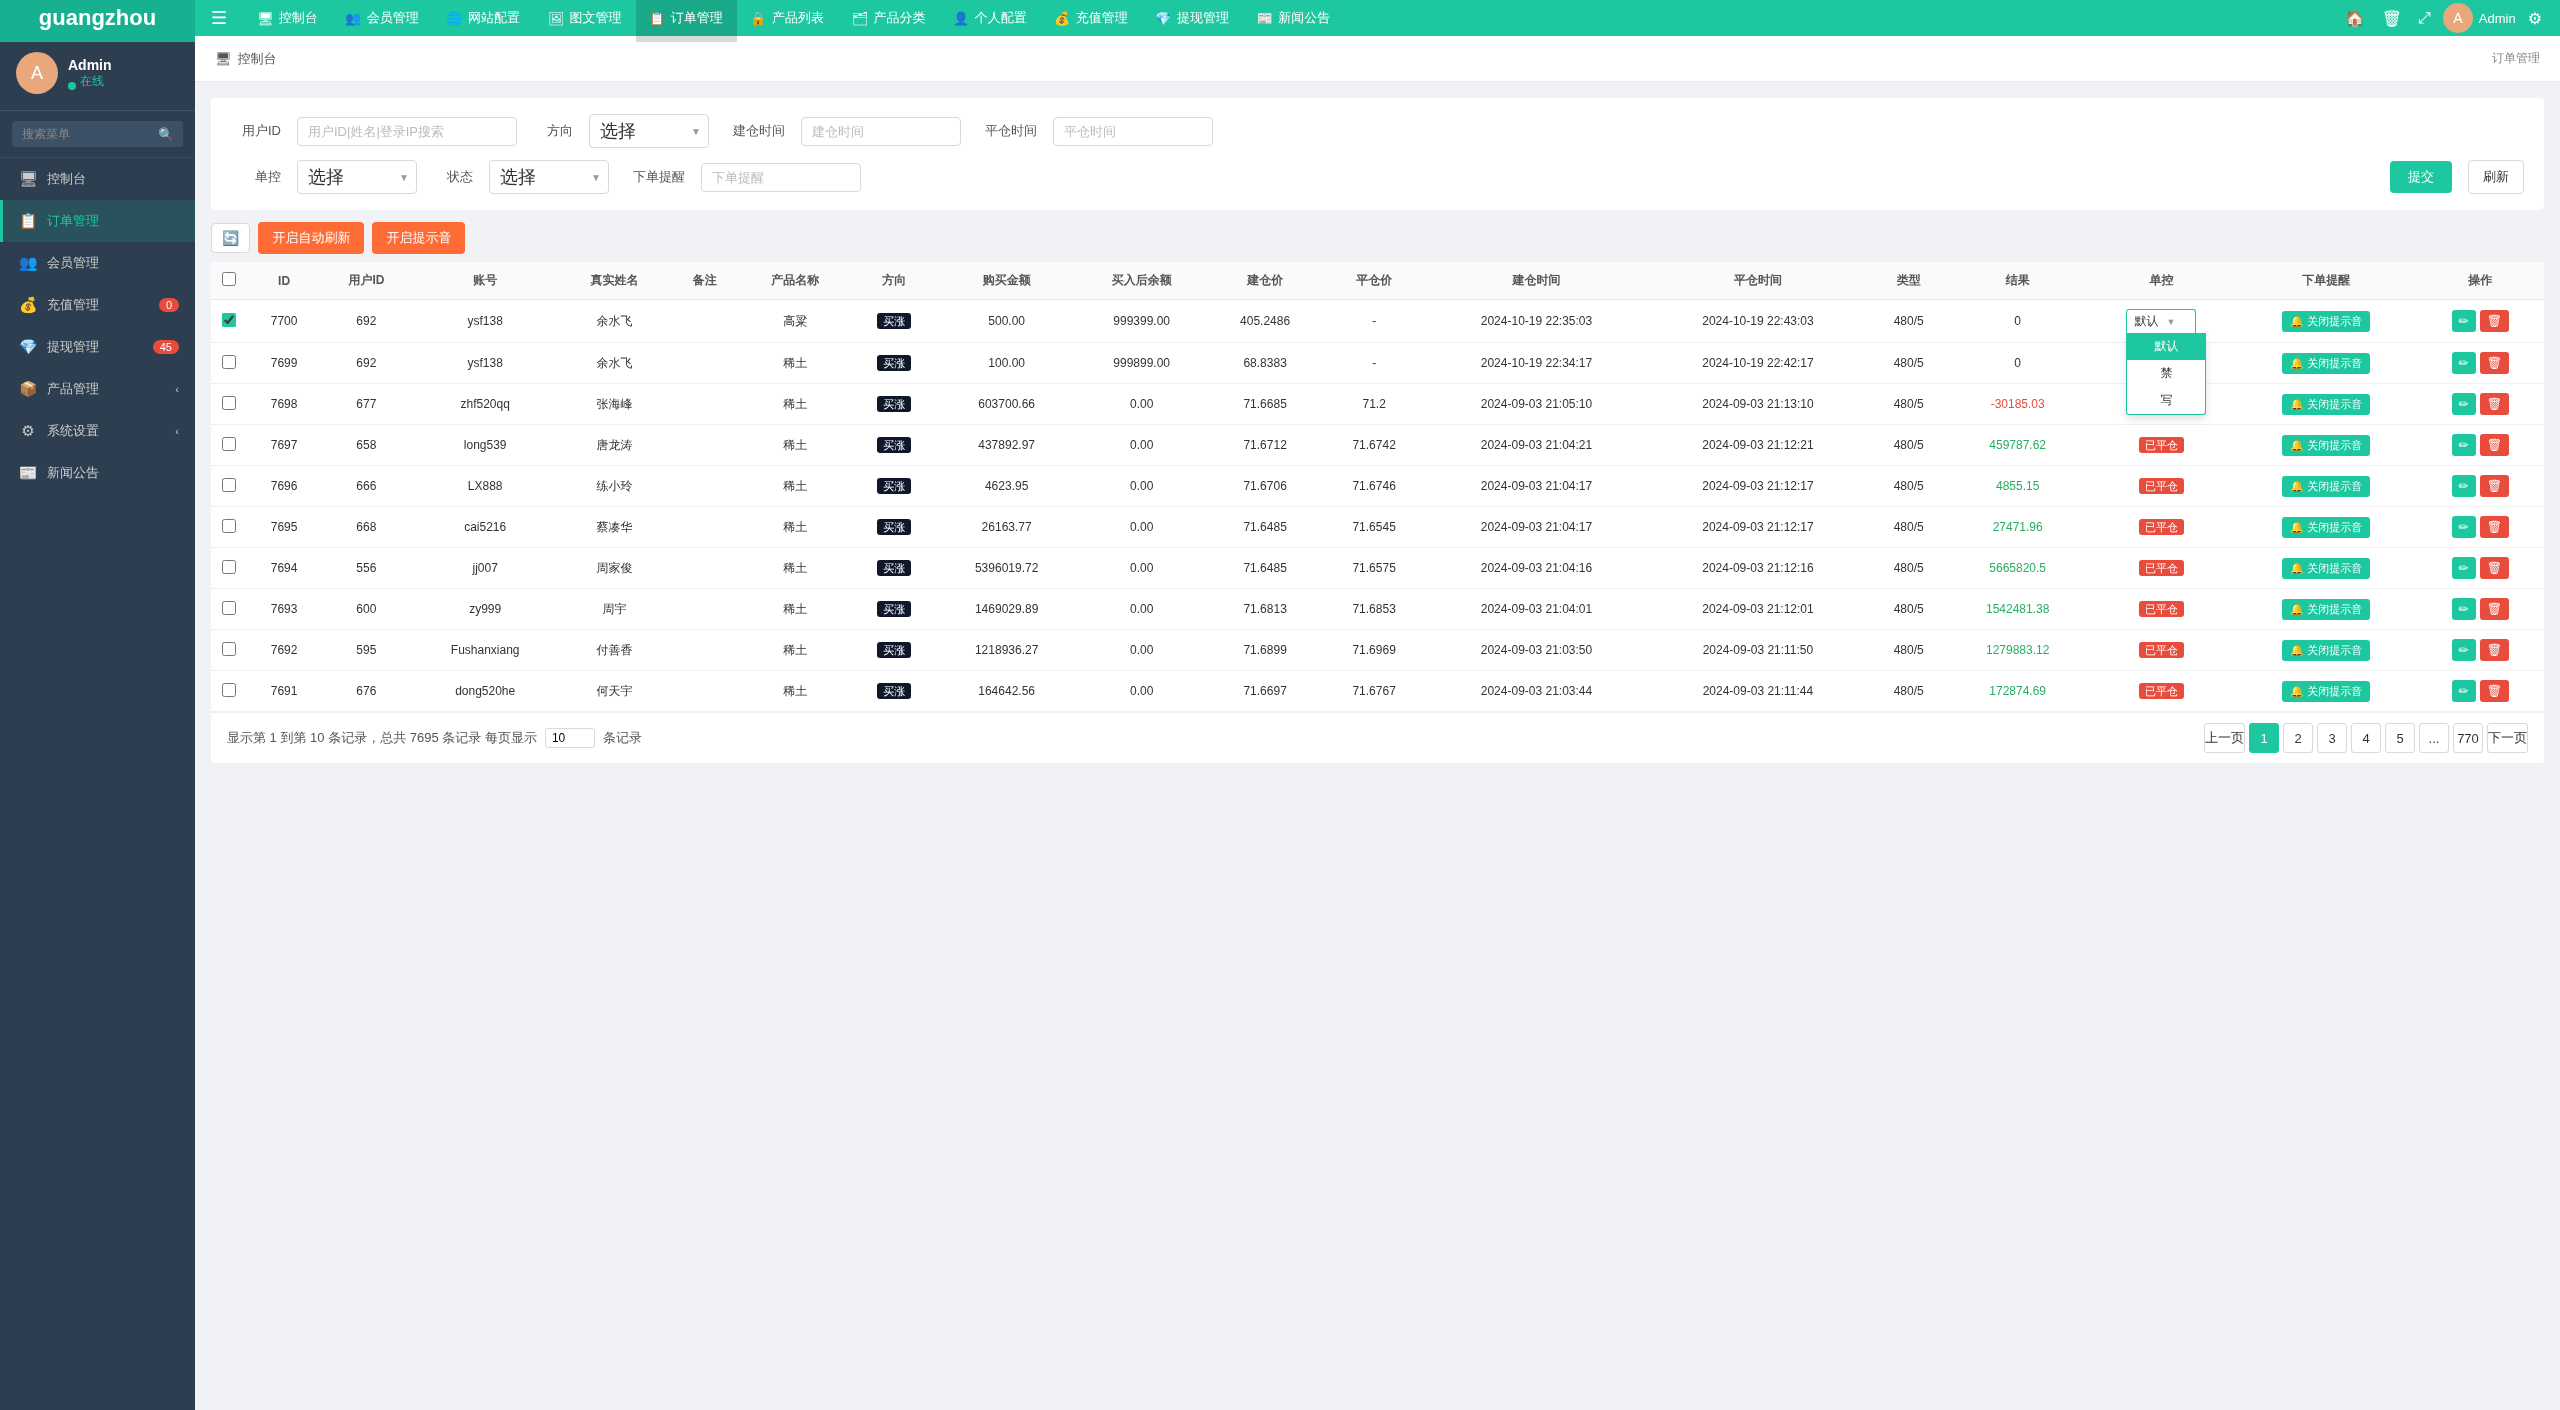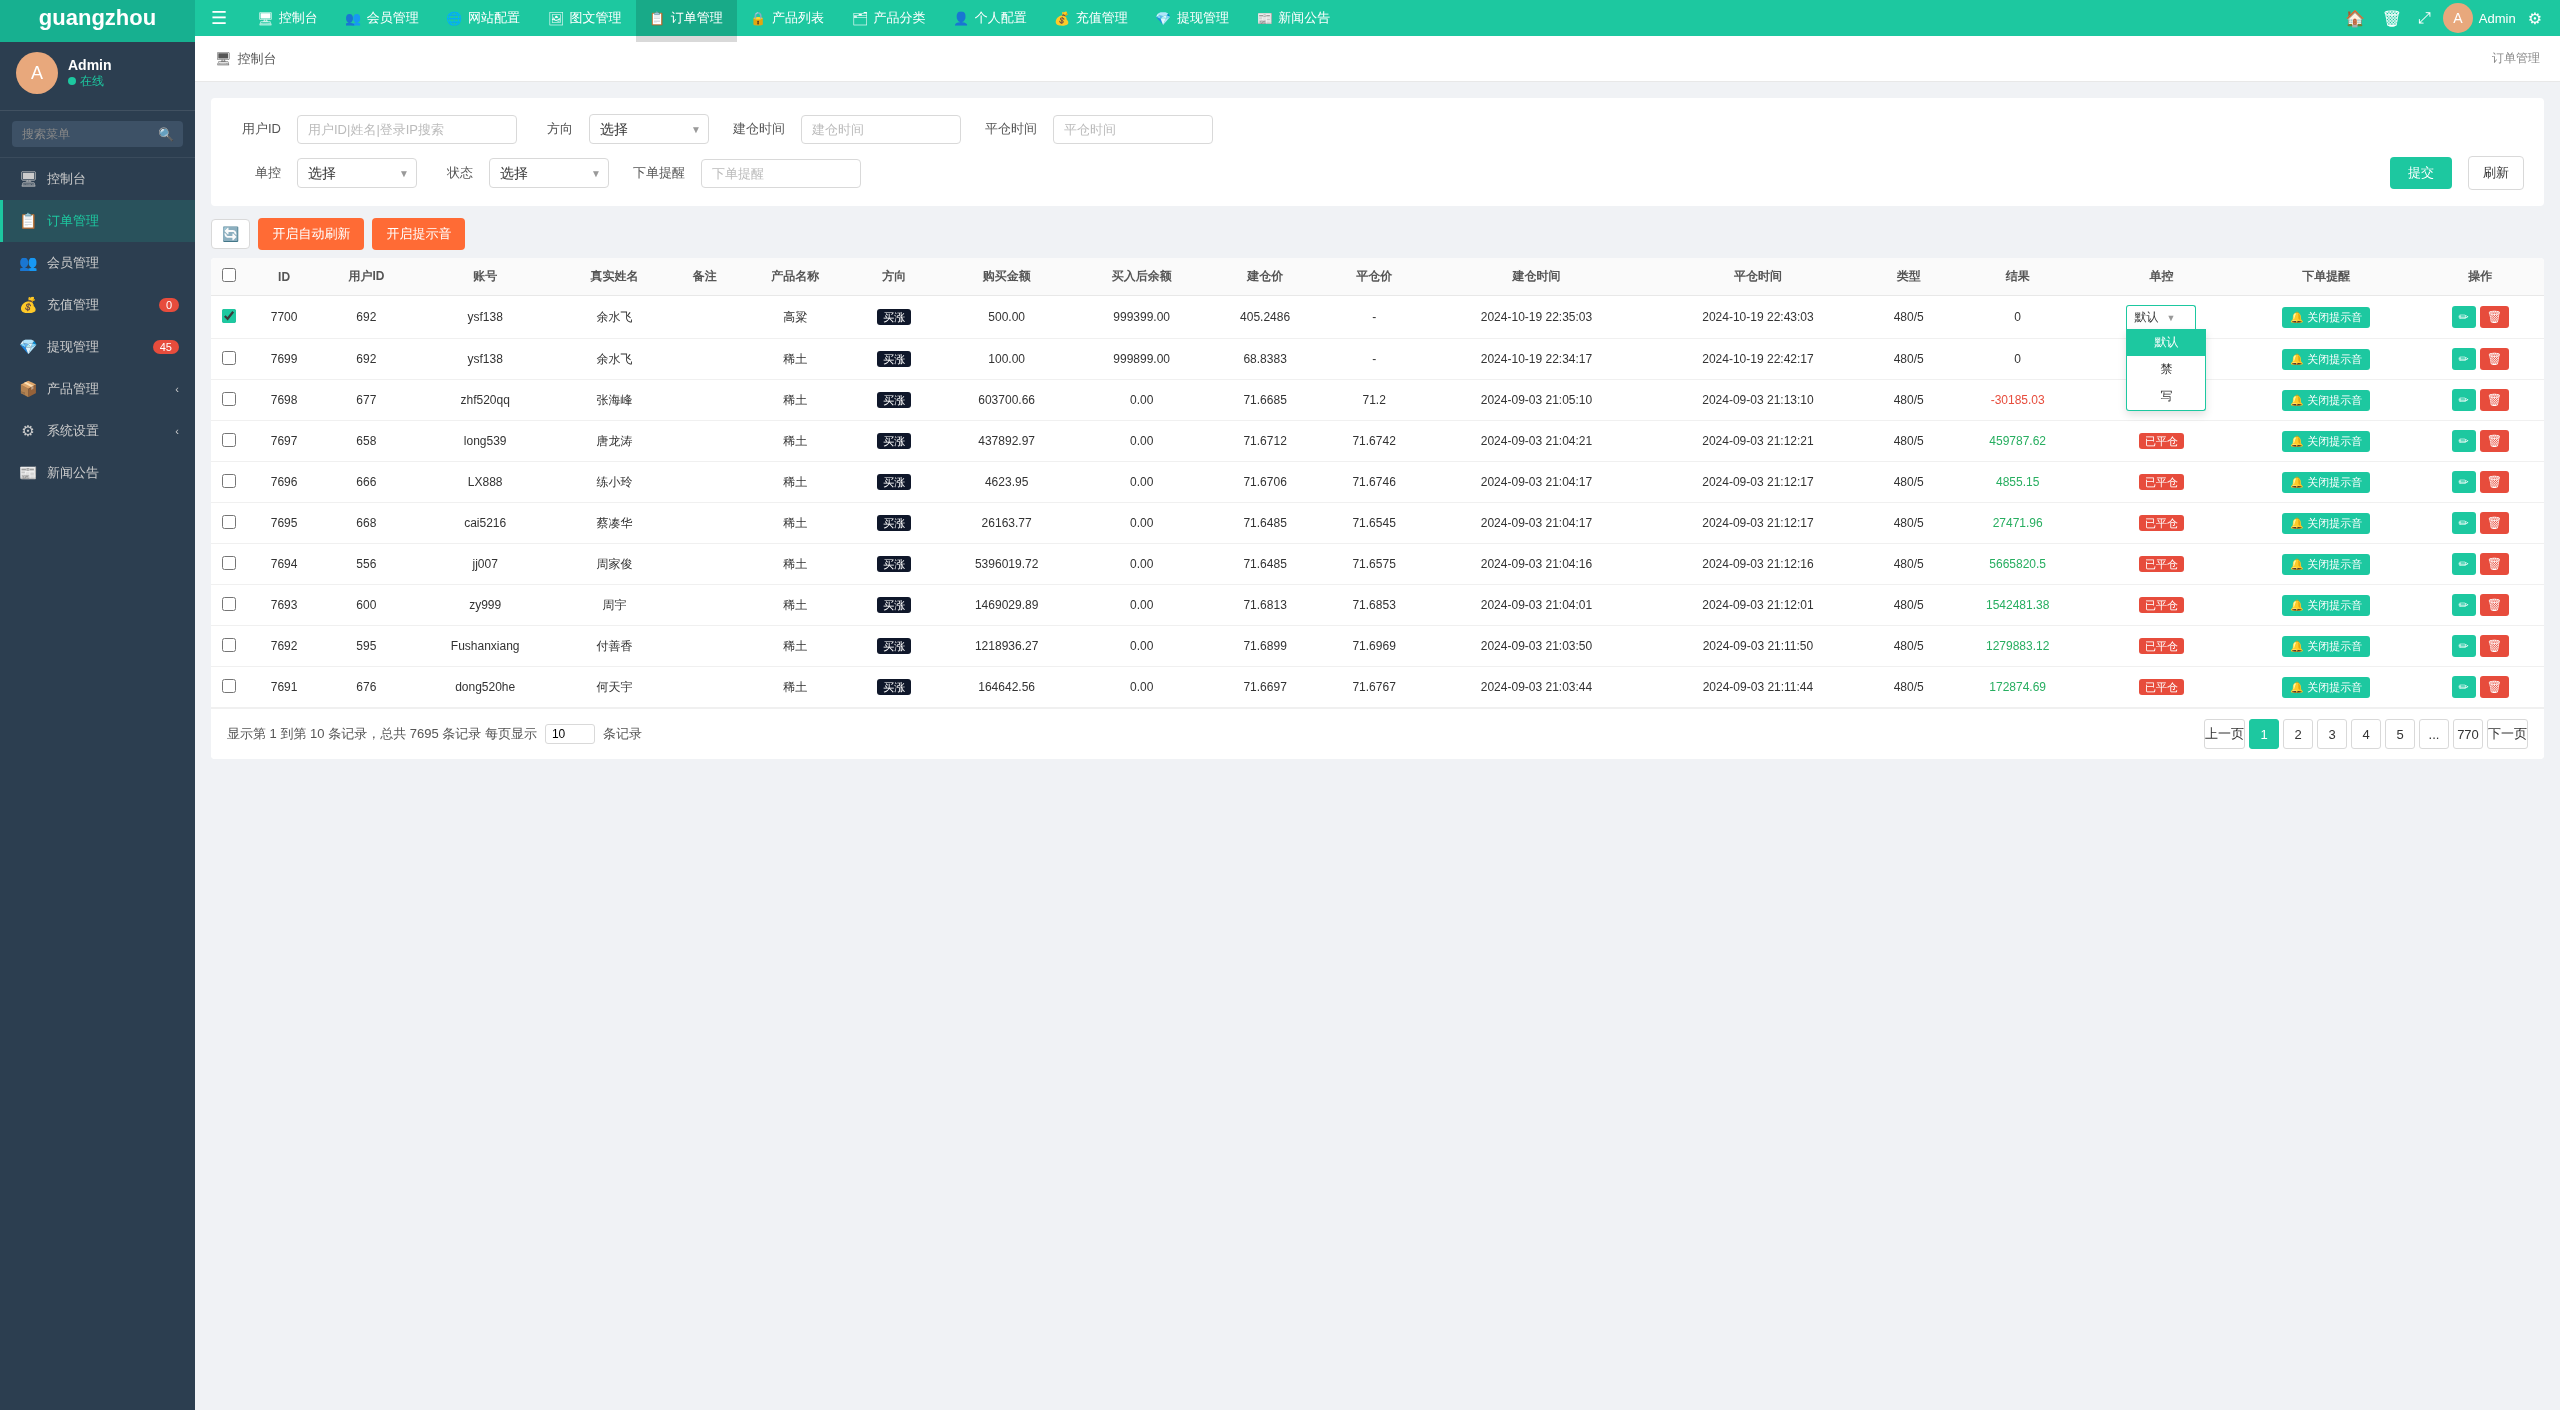--- a/index.html
+++ b/index.html
@@ -120,21 +120,21 @@
     }
     .sidebar-user-info .name {
       color: #fff;
       font-size: 14px;
       font-weight: bold;
     }
     .sidebar-user-info .status {
       color: #1dc8a0;
       font-size: 12px;
       display: flex;
-      align-items: center;
+      align-items: flex-end;
       gap: 4px;
     }
     .status-dot {
       width: 8px;
       height: 8px;
       border-radius: 50%;
       background: #1dc8a0;
       display: inline-block;
     }
     .sidebar-search {
@@ -261,21 +261,21 @@
     }
     .filter-input::placeholder { color: #bbb; }
     .filter-select-wrap {
       position: relative;
       display: inline-block;
     }
     .filter-select {
       border: 1px solid #d9d9d9;
       border-radius: 4px;
       padding: 6px 28px 6px 10px;
-      font-size: 14px;
+      font-size: 18px;
       color: #333;
       outline: none;
       background: #fff;
       appearance: none;
       cursor: pointer;
       min-width: 120px;
     }
     .select-arrow {
       position: absolute;
       right: 8px;

